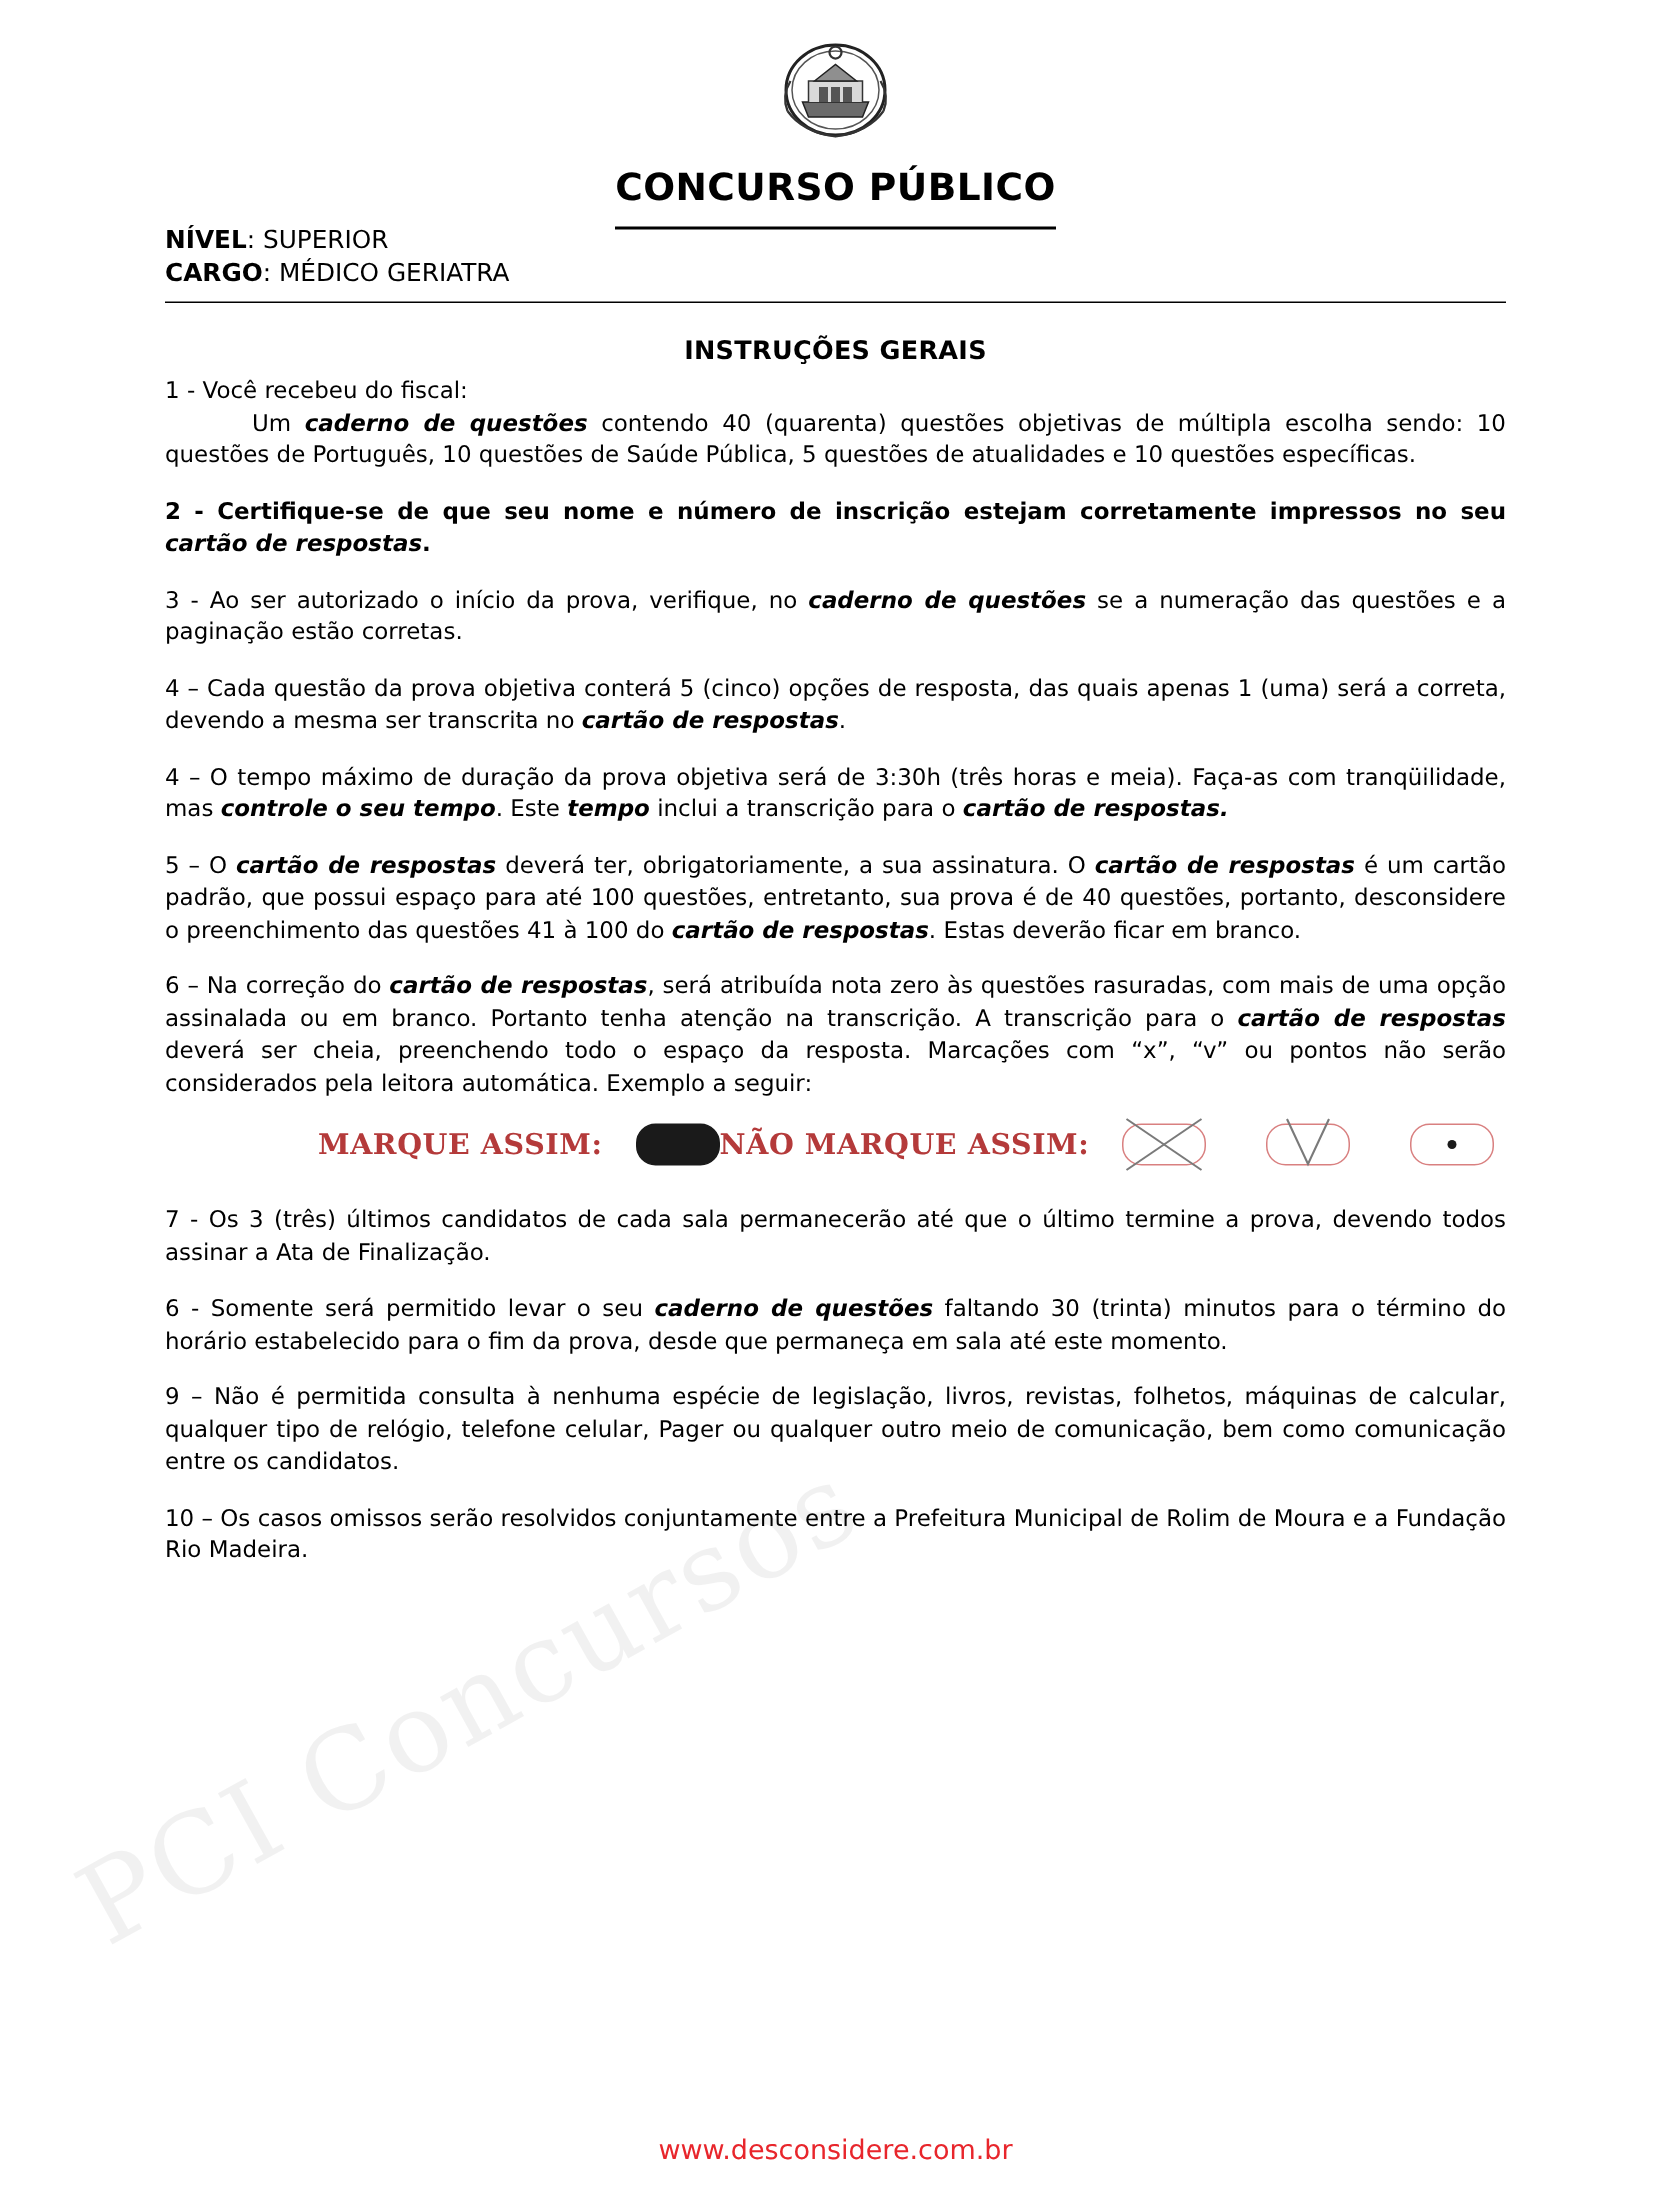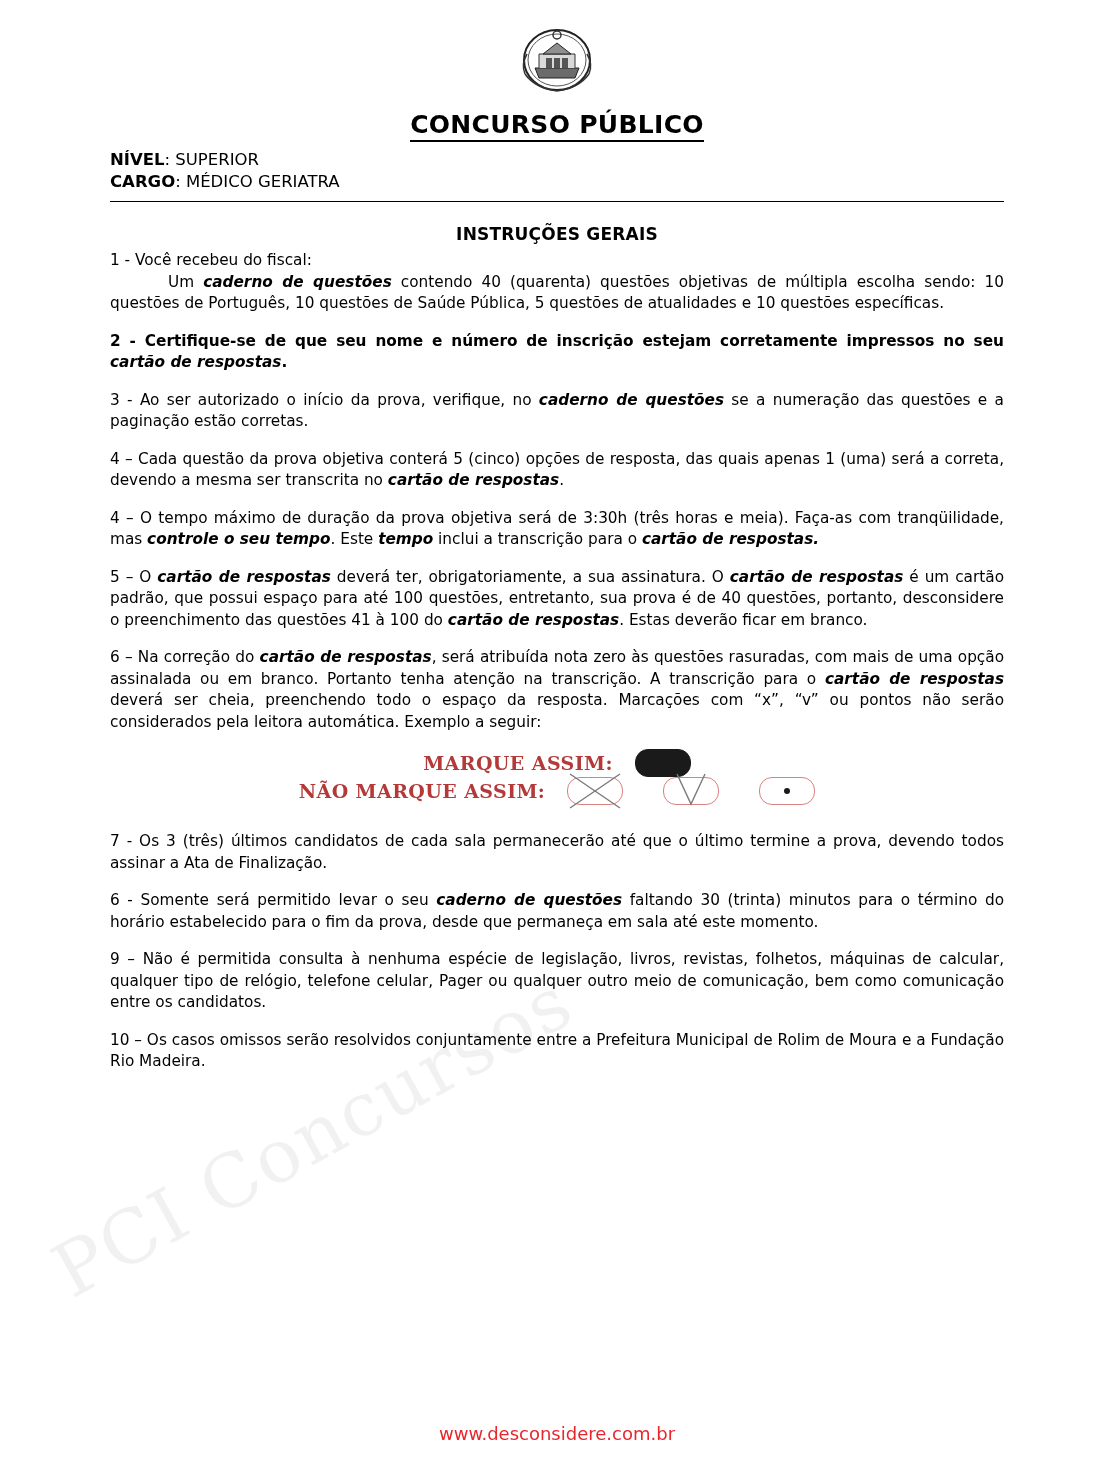--- a/index.html
+++ b/index.html
@@ -47,21 +47,21 @@
   .doc-title {
     text-align: center;
     font-size: 25px;
     font-weight: bold;
     letter-spacing: 0.3px;
     margin-top: 14px;
     margin-bottom: 10px;
   }
   .doc-title span {
     border-bottom: 2px solid #000;
-    padding-bottom: 1px;
+    padding-bottom: 12px;
   }
 
   .meta-line {
     font-size: 16.5px;
     line-height: 22px;
     margin: 0;
   }
   .meta-line b { font-weight: bold; }
 
   .rule {
@@ -93,23 +93,22 @@
 
   
   .figure {
     margin: 10px 0 26px 0;
     display: flex;
     justify-content: center;
   }
   .figure-inner {
     width: 690px;
     display: flex;
-    align-items: center;
+    align-items: flex-start;
     justify-content: space-between;
-    flex-direction: column;
   }
   .fig-col { display: flex; align-items: center; }
   .fig-label {
     font-family: "DejaVu Serif", serif;
     font-weight: bold;
     font-size: 19px;
     color: #b43a3a;
     letter-spacing: 0.4px;
     white-space: nowrap;
   }

